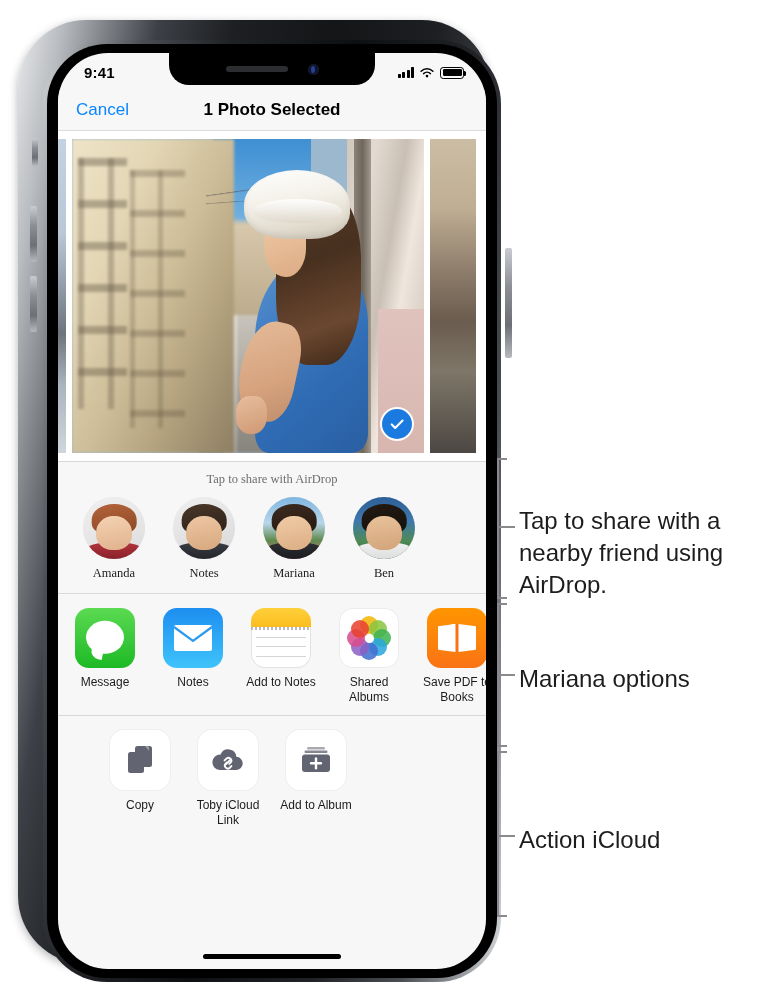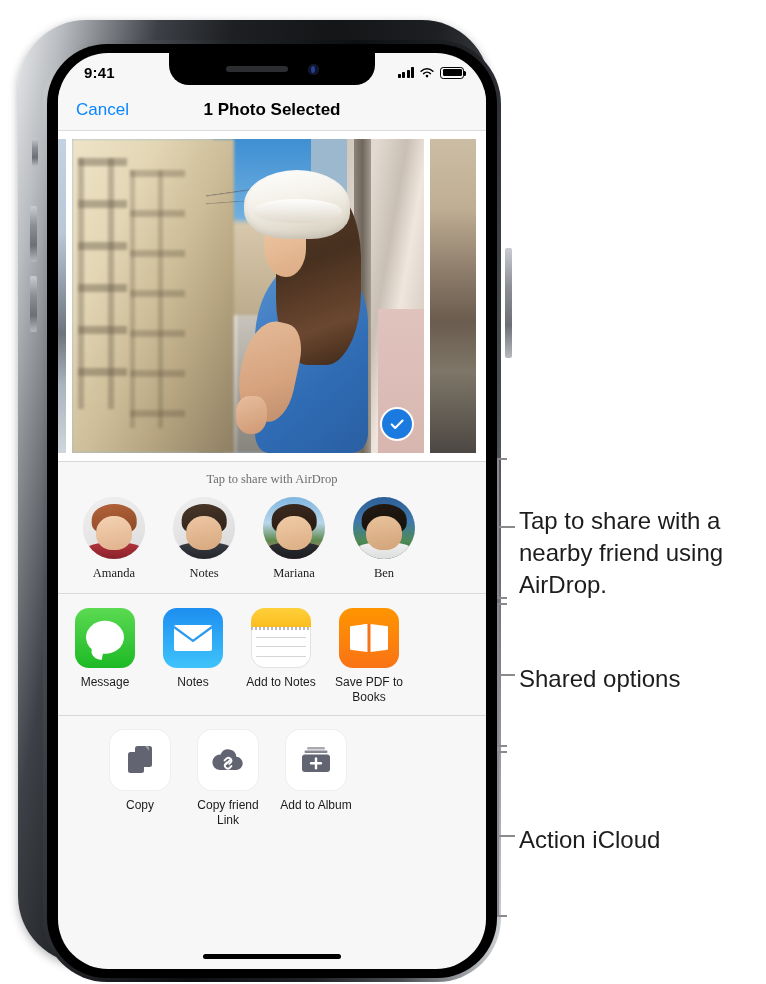--- a/index.html
+++ b/index.html
@@ -497,20 +497,34 @@
             <div class="app-icon icon-notes">
               <div class="top"></div>
                 <div class="perf"></div>
               <div class="ln" style="top:48%"></div>
               <div class="ln" style="top:64%"></div>
               <div class="ln" style="top:80%"></div>
             </div>
             <div class="app-label">Add to Notes</div>
           </div>
 
+          <div class="app-item">
+            <div class="app-icon icon-photos">
+              <div class="petal" style="background:#f2b705;transform:translate(0,-13px)"></div>
+              <div class="petal" style="background:#8bc53f;transform:translate(9px,-9px)"></div>
+              <div class="petal" style="background:#3fb34f;transform:translate(13px,0)"></div>
+              <div class="petal" style="background:#2aa7dd;transform:translate(9px,9px)"></div>
+              <div class="petal" style="background:#3f6fd0;transform:translate(0,13px)"></div>
+              <div class="petal" style="background:#8b5fc4;transform:translate(-9px,9px)"></div>
+              <div class="petal" style="background:#d94a8c;transform:translate(-13px,0)"></div>
+              <div class="petal" style="background:#e8412e;transform:translate(-9px,-9px)"></div>
+              <div class="petal" style="background:#fff;width:9px;height:9px;margin:-4.5px 0 0 -4.5px;opacity:1"></div>
+            </div>
+            <div class="app-label">Shared Albums</div>
+          </div>
 
           <div class="app-item">
             <div class="app-icon icon-books">
               <div class="book"></div>
                 <div class="spine"></div>
             </div>
             <div class="app-label">Save PDF to Books</div>
           </div>
 
         </div>
@@ -536,21 +550,21 @@
             <div class="action-icon">
               <svg width="34" height="26" viewBox="0 0 34 26">
                 <path d="M8.6 23h16.2a6.6 6.6 0 00.6-13.2A8.2 8.2 0 009.6 7.6 6.6 6.6 0 008.6 23z"></path>
                 <g stroke="#fff" stroke-width="1.9" fill="none" stroke-linecap="round">
                   <path d="M15 17.2l4.2-4.2"></path>
                   <path d="M13.6 13.4l1.8-1.8a2.9 2.9 0 014.1 4.1l-1.2 1.2"></path>
                   <path d="M20.4 19.1l-1.6 1.6a2.9 2.9 0 01-4.1-4.1l1.2-1.2"></path>
                 </g>
               </svg>
             </div>
-            <div class="action-label">Copy friend Link</div>
+            <div class="action-label">Toby iCloud Link</div>
           </div>
 
 
 
           <div class="action-item">
             <div class="action-icon">
               <svg width="32" height="28" viewBox="0 0 32 28">
                 <rect x="7" y="1" width="18" height="2.4" rx="1.2" opacity=".55"></rect>
                 <rect x="4.5" y="4.6" width="23" height="2.4" rx="1.2" opacity=".78"></rect>
                 <rect x="2" y="8.6" width="28" height="17.4" rx="3"></rect>
@@ -575,16 +589,16 @@
       <path d="M507 459 L498 459 L498 598 L507 598"></path>
       <path d="M498 527 L515 527"></path>
       <path d="M507 604 L498 604 L498 746 L507 746"></path>
       <path d="M498 675 L515 675"></path>
       <path d="M507 752 L498 752 L498 916 L507 916"></path>
       <path d="M498 836 L515 836"></path>
     </g>
   </svg>
 
   <div class="callout-text" style="left:519px; top:505px;">Tap to share with a nearby friend using AirDrop.</div>
-  <div class="callout-text" style="left:519px; top:663px;">Shared options</div>
+  <div class="callout-text" style="left:519px; top:663px;">Mariana options</div>
   <div class="callout-text" style="left:519px; top:824px;">Action iCloud</div>
 
 </div>
 
 </body></html>

